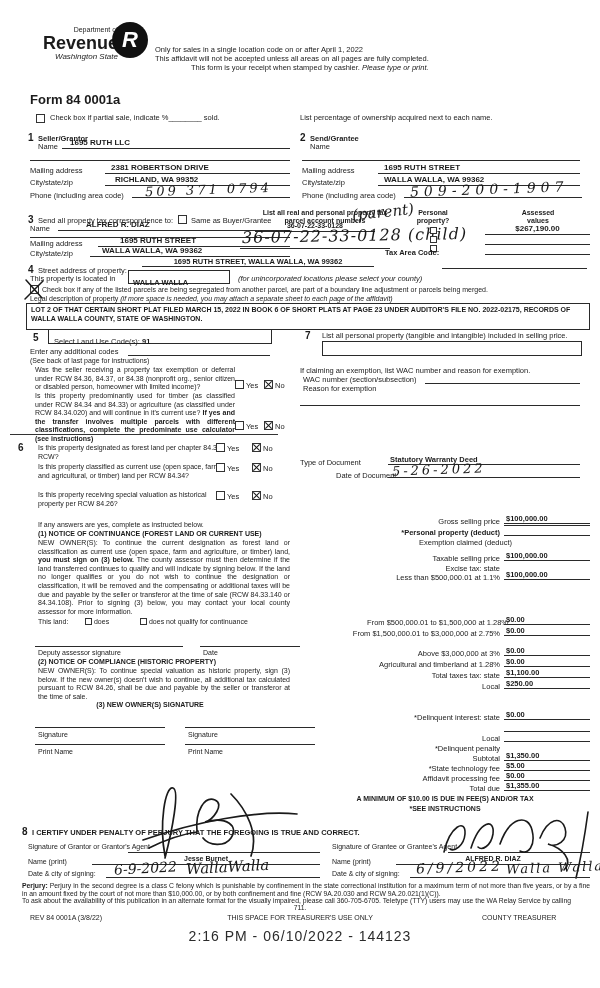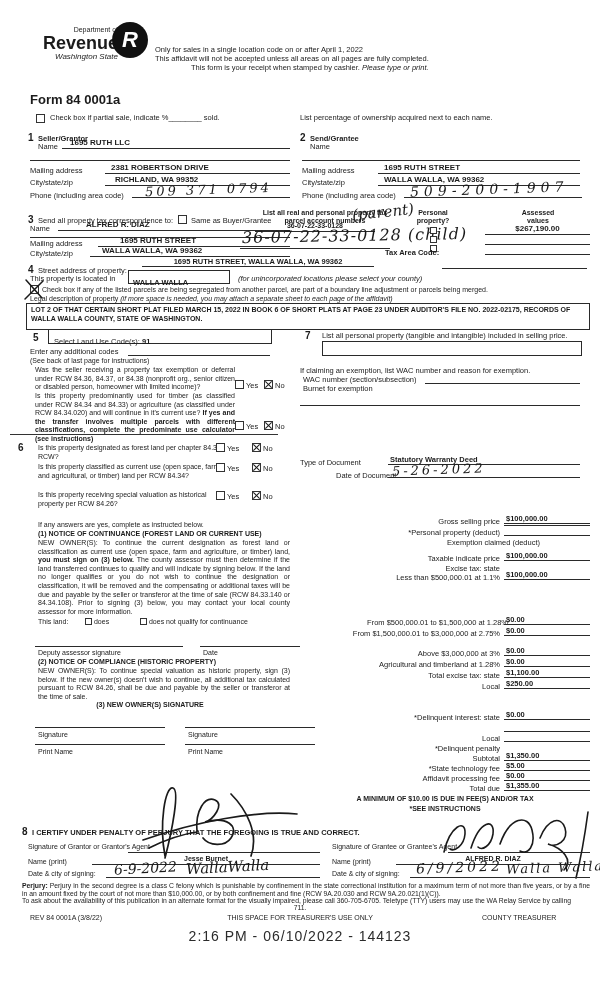--- a/index.html
+++ b/index.html
@@ -147,21 +147,21 @@
   </div>
   <div class="r t75" style="left:235px;top:421px;"><span class="cb"></span> <span>Yes</span></div>
   <div class="r t75" style="left:264px;top:421px;"><span class="cb x"></span> <span>No</span></div>
 
   <div class="r b t10" style="left:305px;top:330px;">7</div>
   <div class="r t75" style="left:322px;top:331px;">List all personal property (tangible and intangible) included in selling price.</div>
   <div class="box" style="left:322px;top:341px;width:258px;height:13px;"></div>
   <div class="r t75" style="left:300px;top:366px;">If claiming an exemption, list WAC number and reason for exemption.</div>
   <div class="r t75" style="left:303px;top:375px;">WAC number (section/subsection)</div>
   <span class="fld r" style="left:425px;top:376px;width:155px;height:7px;"></span>
-  <div class="r t75" style="left:303px;top:384px;">Burnet for exemption</div>
+  <div class="r t75" style="left:303px;top:384px;">Reason for exemption</div>
   <div class="line" style="left:300px;top:405px;width:280px;"></div>
 
   <div class="line thick" style="left:10px;top:434px;width:268px;"></div>
 
   <div class="r b t10" style="left:18px;top:442px;">6</div>
   <div class="wrap t7" style="left:38px;top:444px;width:200px;">Is this property designated as forest land per chapter 84.33 RCW?</div>
   <div class="r t75" style="left:216px;top:443px;"><span class="cb"></span> <span>Yes</span></div>
   <div class="r t75" style="left:252px;top:443px;"><span class="cb x"></span> <span>No</span></div>
   <div class="wrap t7" style="left:38px;top:463px;width:185px;">Is this property classified as current use (open space, farm and agricultural, or timber) land per RCW 84.34?</div>
   <div class="r t75" style="left:216px;top:463px;"><span class="cb"></span> <span>Yes</span></div>
@@ -195,38 +195,38 @@
   <div class="r t7" style="left:188px;top:748px;">Print Name</div>
 
   <div class="r t75" style="left:300px;top:458px;">Type of Document</div>
   <span class="fld r b t75" style="left:388px;top:455px;width:192px;text-indent:2px;">Statutory Warranty Deed</span>
   <div class="r t75" style="left:300px;top:471px;padding-left:36px;">Date of Document</div>
   <span class="fld r" style="left:388px;top:463px;width:192px;height:14px;"></span>
   <div class="r hw hw13" style="left:392px;top:462px;transform:rotate(-2deg);">5-26-2022</div>
 
   <div class="r t75 rt" style="left:260px;top:517px;width:240px;">Gross selling price</div>
   <span class="fld r b t75" style="left:504px;top:514px;width:86px;text-indent:2px;">$100,000.00</span>
-  <div class="r t75 rt" style="left:260px;top:528px;width:240px;">*Personal property (deduct)</div>
+  <div class="r t75 rt" style="left:260px;top:528px;width:240px;font-weight:bold;">*Personal property (deduct)</div>
   <span class="fld r b t75" style="left:504px;top:525px;width:86px;"></span>
-  <div class="r t75 rt" style="left:260px;top:538px;width:280px;">Exemption claimed (deduct)</div>
+  <div class="r t75 rt" style="left:260px;top:538px;width:252px;">Exemption claimed (deduct)</div>
   <span class="fld r b t75" style="left:504px;top:535px;width:86px;"></span>
-  <div class="r t75 rt" style="left:260px;top:554px;width:240px;">Taxable indicate price</div>
+  <div class="r t75 rt" style="left:260px;top:554px;width:240px;">Taxable selling price</div>
   <span class="fld r b t75" style="left:504px;top:551px;width:86px;text-indent:2px;">$100,000.00</span>
   <div class="r t75 rt" style="left:260px;top:564px;width:240px;">Excise tax: state</div>
   <div class="r t75 rt" style="left:260px;top:573px;width:240px;">Less than $500,000.01 at 1.1%</div>
   <span class="fld r b t75" style="left:504px;top:570px;width:86px;text-indent:2px;">$100,000.00</span>
   <div class="r t75 rt" style="left:268px;top:618px;width:240px;">From $500,000.01 to $1,500,000 at 1.28%</div>
   <span class="fld r b t75" style="left:504px;top:615px;width:86px;text-indent:2px;">$0.00</span>
   <div class="r t75 rt" style="left:260px;top:629px;width:240px;text-align:right;">From $1,500,000.01 to $3,000,000 at 2.75%</div>
   <span class="fld r b t75" style="left:504px;top:626px;width:86px;text-indent:2px;">$0.00</span>
   <div class="r t75 rt" style="left:260px;top:649px;width:240px;">Above $3,000,000 at 3%</div>
   <span class="fld r b t75" style="left:504px;top:646px;width:86px;text-indent:2px;">$0.00</span>
   <div class="r t75 rt" style="left:260px;top:660px;width:240px;">Agricultural and timberland at 1.28%</div>
   <span class="fld r b t75" style="left:504px;top:657px;width:86px;text-indent:2px;">$0.00</span>
-  <div class="r t75 rt" style="left:260px;top:671px;width:240px;">Total excise tax: state</div>
+  <div class="r t75 rt" style="left:260px;top:671px;width:240px;">Total taxes tax: state</div>
   <span class="fld r b t75" style="left:504px;top:668px;width:86px;text-indent:2px;">$1,100.00</span>
   <div class="r t75 rt" style="left:260px;top:682px;width:240px;">Local</div>
   <span class="fld r b t75" style="left:504px;top:679px;width:86px;text-indent:2px;">$250.00</span>
   <div class="r t75 rt" style="left:260px;top:713px;width:240px;">*Delinquent interest: state</div>
   <span class="fld r b t75" style="left:504px;top:710px;width:86px;text-indent:2px;">$0.00</span>
   <div class="r t75 rt" style="left:260px;top:734px;width:240px;">Local</div>
   <span class="fld r b t75" style="left:504px;top:731px;width:86px;"></span>
   <div class="r t75 rt" style="left:260px;top:744px;width:240px;">*Delinquent penalty</div>
   <span class="fld r b t75" style="left:504px;top:741px;width:86px;"></span>
   <div class="r t75 rt" style="left:260px;top:754px;width:240px;">Subtotal</div>

